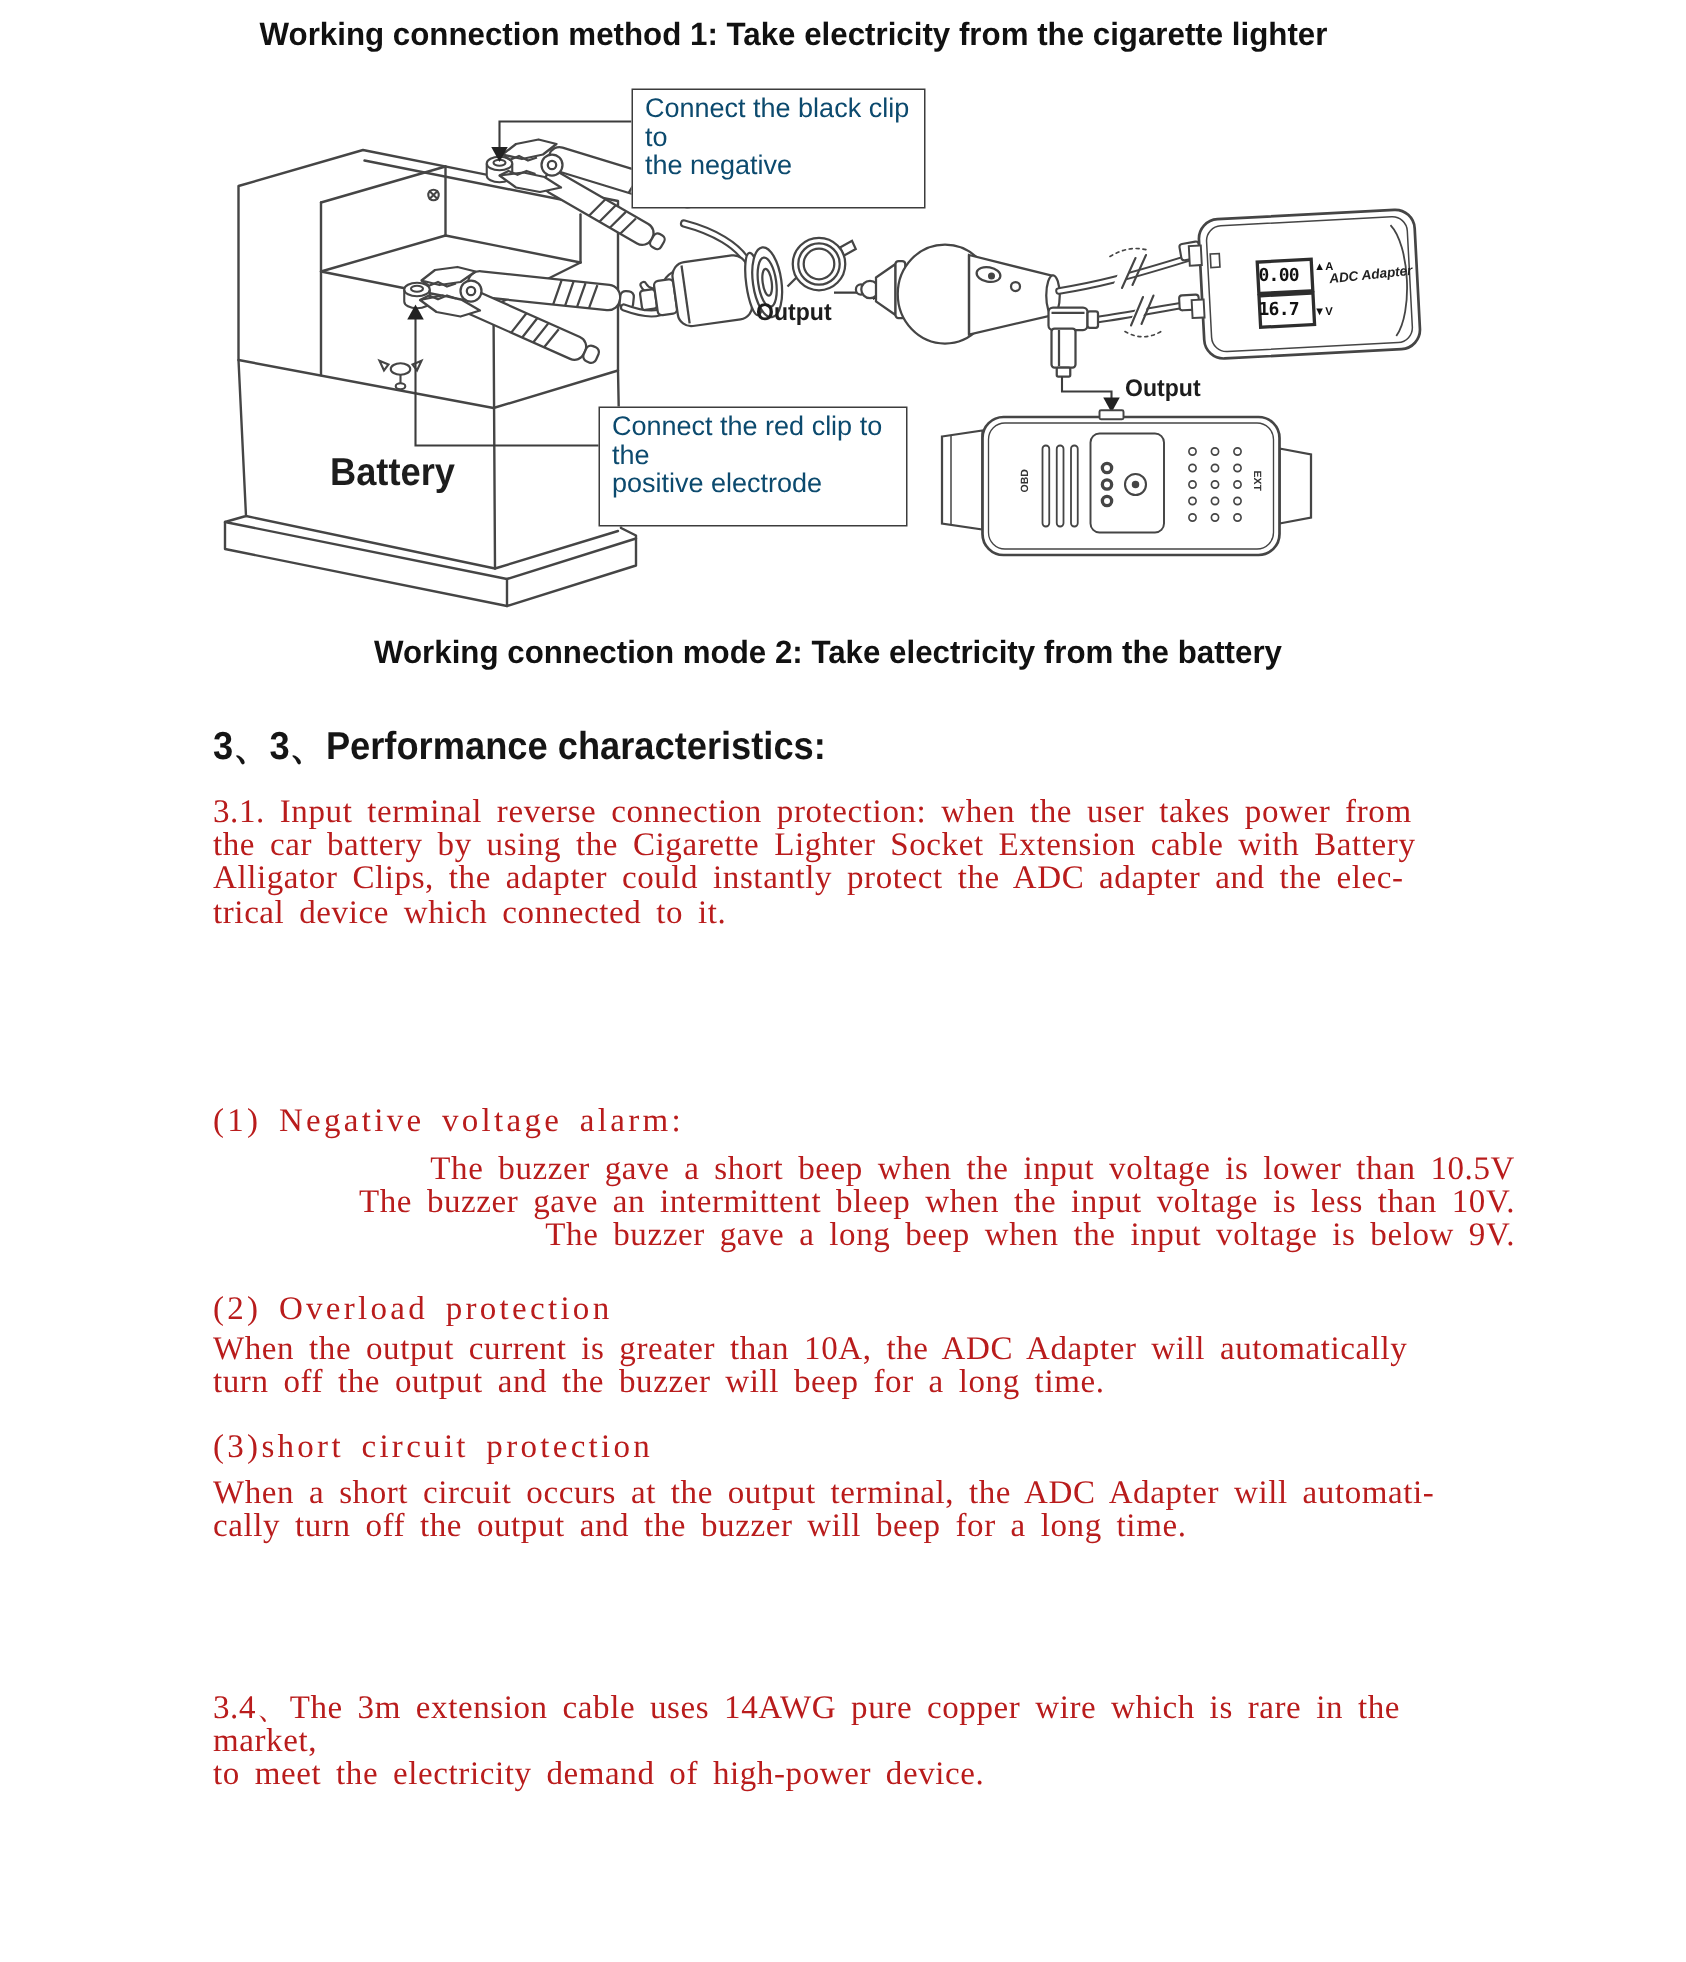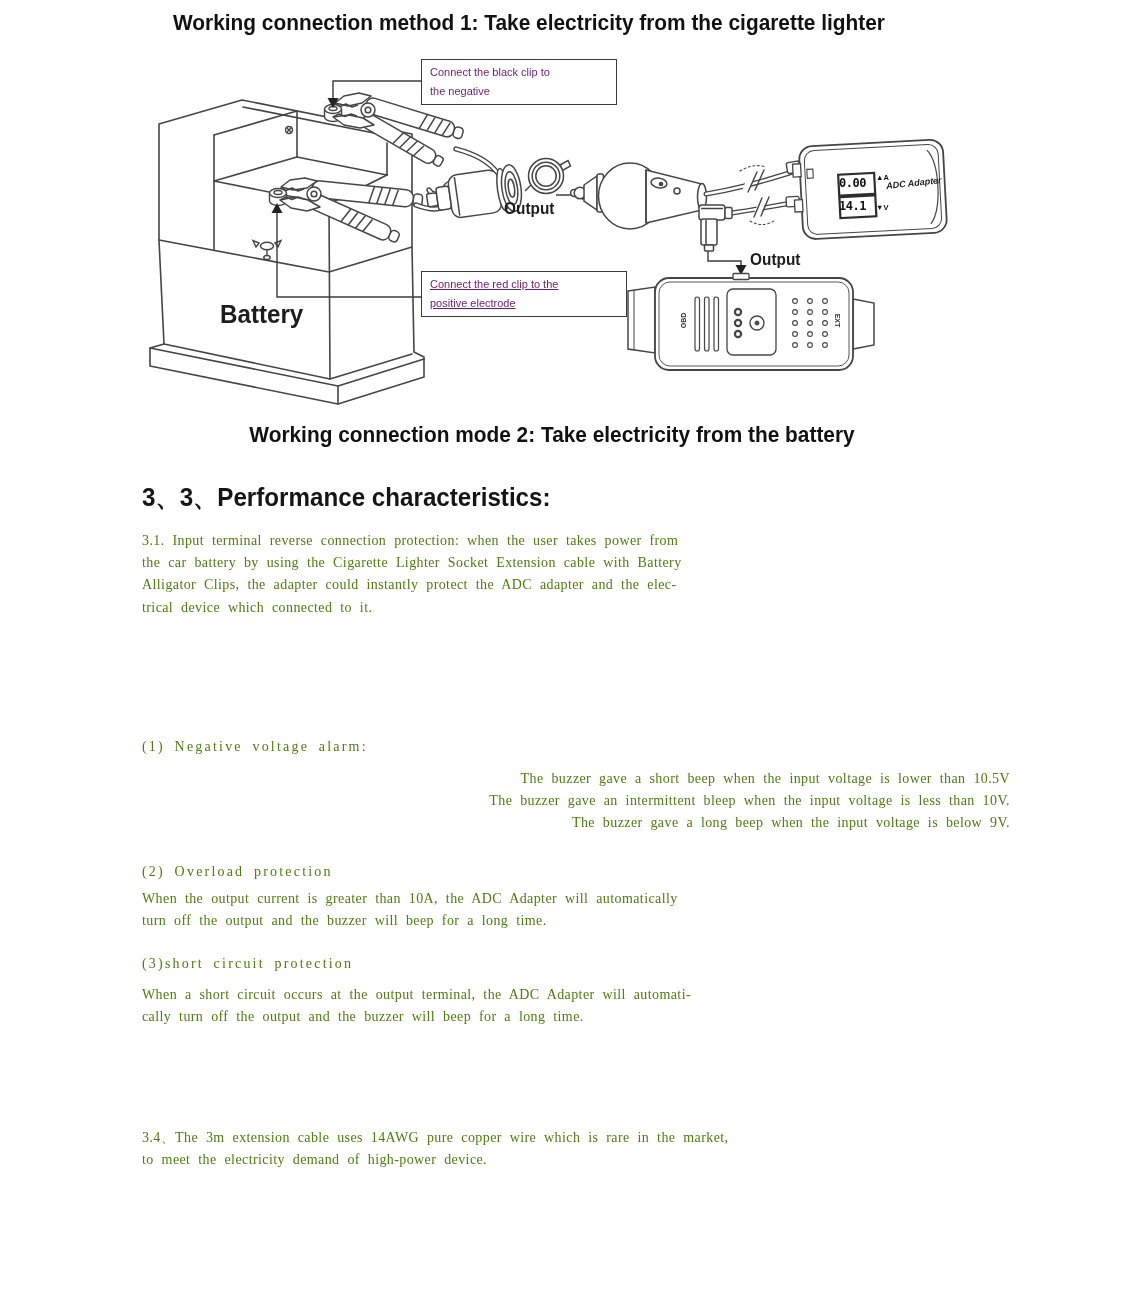--- a/index.html
+++ b/index.html
@@ -1,36 +1,36 @@
 <!DOCTYPE html>
 <html><head>
 <meta charset="utf-8">
 <style>
   html,body{margin:0;padding:0;background:#fff;}
   #page{position:relative;width:1124px;height:1308px;background:#ffffff;overflow:hidden;
         font-family:"Liberation Sans",sans-serif;color:#2b2b2b;}
   .abs{position:absolute;}
   .title{font-weight:bold;font-size:21.5px;color:#111;white-space:nowrap;
          transform:translateX(-50%) scaleX(0.97);}
-  .callout{border:1.6px solid #3c3c3c;background:#fff;font-size:11px;line-height:19px;
-           color:#701a75;padding:3px 6px 3px 8px;white-space:pre-line;}
+  .callout{border:1.6px solid #3c3c3c;background:#fff;font-size:18px;line-height:19px;
+           color:#0c4a6e;padding:3px 6px 18px 8px;white-space:pre-line;}
   .battery-label{font-size:26px;font-weight:600;color:#1d1d1d;transform:scaleX(0.93);
                  transform-origin:left;}
   .outlabel{font-size:16px;font-weight:bold;color:#1d1d1d;transform:scaleX(0.96);}
   .adcname{font-size:9px;font-weight:bold;font-style:italic;color:#222;
            transform:rotate(-6deg);white-space:nowrap;}
   .disp{width:22px;text-align:center;font-family:"DejaVu Sans Mono",monospace;
         font-weight:bold;font-size:12px;color:#111;letter-spacing:-0.5px;}
   .unit{font-size:7.5px;font-weight:bold;color:#111;white-space:nowrap;}
   .vlabel{font-size:7px;font-weight:bold;color:#333;}
   .sec-heading{font-size:26px;font-weight:bold;color:#151515;white-space:nowrap;
                transform:scaleX(0.93);transform-origin:left;}
   .para{width:868px;font-family:"Liberation Serif","DejaVu Serif",serif;
-        font-size:14px;line-height:22.2px;letter-spacing:0.4px;word-spacing:4px;
-        color:#4d7c0f;white-space:pre-line;}
+        font-size:22px;line-height:22.2px;letter-spacing:0.4px;word-spacing:4px;
+        color:#b91c1c;white-space:pre-line;}
   .para-h{letter-spacing:2.2px;}
   svg{display:block;}
 </style>
 </head>
 <body>
 
 <div id="page">
 
   <div class="abs title" style="left:529px;top:11px;">Working connection method 1: Take electricity from the cigarette lighter</div>
   <div class="abs title" style="left:552px;top:423px;">Working connection mode 2: Take electricity from the battery</div>
@@ -238,28 +238,28 @@
     <g>
       <path fill="none" stroke="#3c3c3c" stroke-width="1.4" d="M421,81 L333,81 L333,99"></path>
       <path fill="#222" d="M327.5,98 L338.5,98 L333,108 Z"></path>
       <path fill="none" stroke="#3c3c3c" stroke-width="1.4" d="M421,297 L277,297 L277,212"></path>
       <path fill="#222" d="M271.5,213 L282.5,213 L277,203 Z"></path>
     </g>
   </svg>
 
   <div class="abs callout" style="left:421px;top:59px;width:180px;">Connect the black clip to
 the negative</div>
-  <div class="abs callout" style="left:421px;top:271px;width:190px;text-decoration:underline;">Connect the red clip to the
+  <div class="abs callout" style="left:399px;top:271px;width:190px;">Connect the red clip to the
 positive electrode</div>
   <div class="abs battery-label" style="left:220px;top:299px;">Battery</div>
   <div class="abs outlabel" style="left:503px;top:200px;">Output</div>
   <div class="abs outlabel" style="left:749px;top:251px;">Output</div>
   <div class="abs adcname" style="left:886px;top:178px;">ADC Adapter</div>
   <div class="abs disp" style="left:839px;top:176px;">0.00</div>
-  <div class="abs disp" style="left:839px;top:198.5px;">14.1</div>
+  <div class="abs disp" style="left:839px;top:198.5px;">16.7</div>
   <div class="abs unit" style="left:876px;top:173px;"><span>▲</span><span>A</span></div>
   <div class="abs unit" style="left:876px;top:203px;"><span>▼</span><span>V</span></div>
   <div class="abs vlabel" style="left:676px;top:317px;transform:rotate(-90deg);">OBD</div>
   <div class="abs vlabel" style="left:831px;top:317px;transform:rotate(90deg);">EXT</div>
 
   <div class="abs sec-heading" style="left:142px;top:480px;">3、3、Performance characteristics:</div>
 
   <div class="abs para" style="left:142px;top:530px;">3.1. Input terminal reverse connection protection: when the user takes power from
 the car battery by using the Cigarette Lighter Socket Extension cable with Battery
 Alligator Clips, the adapter could instantly protect the ADC adapter and the elec-

